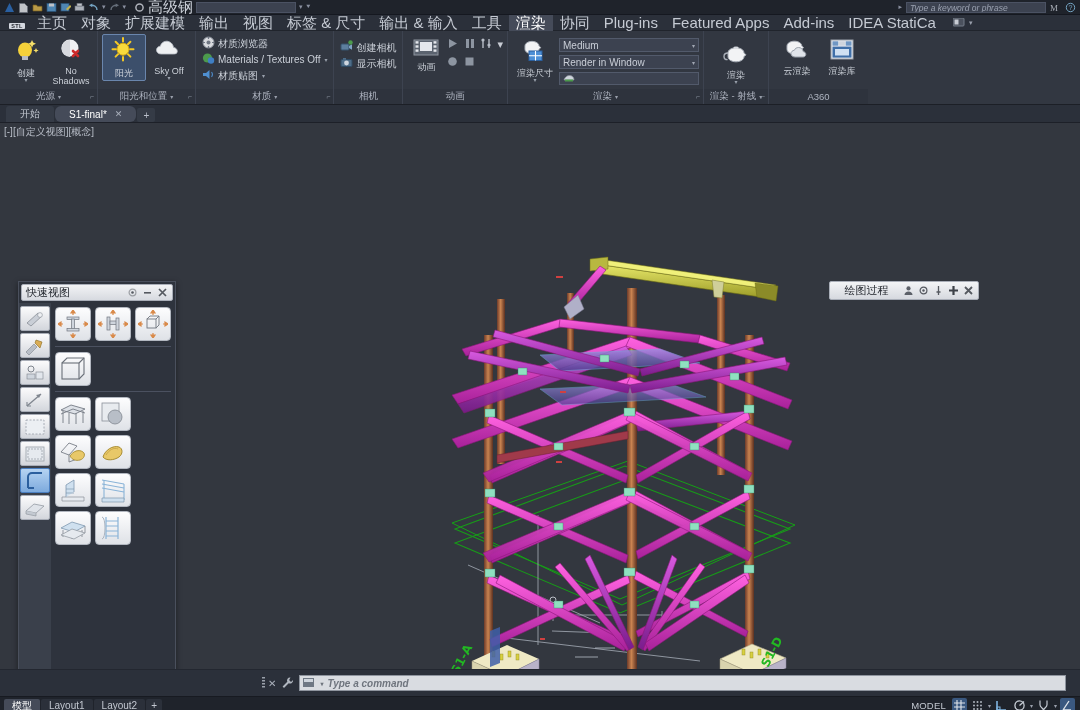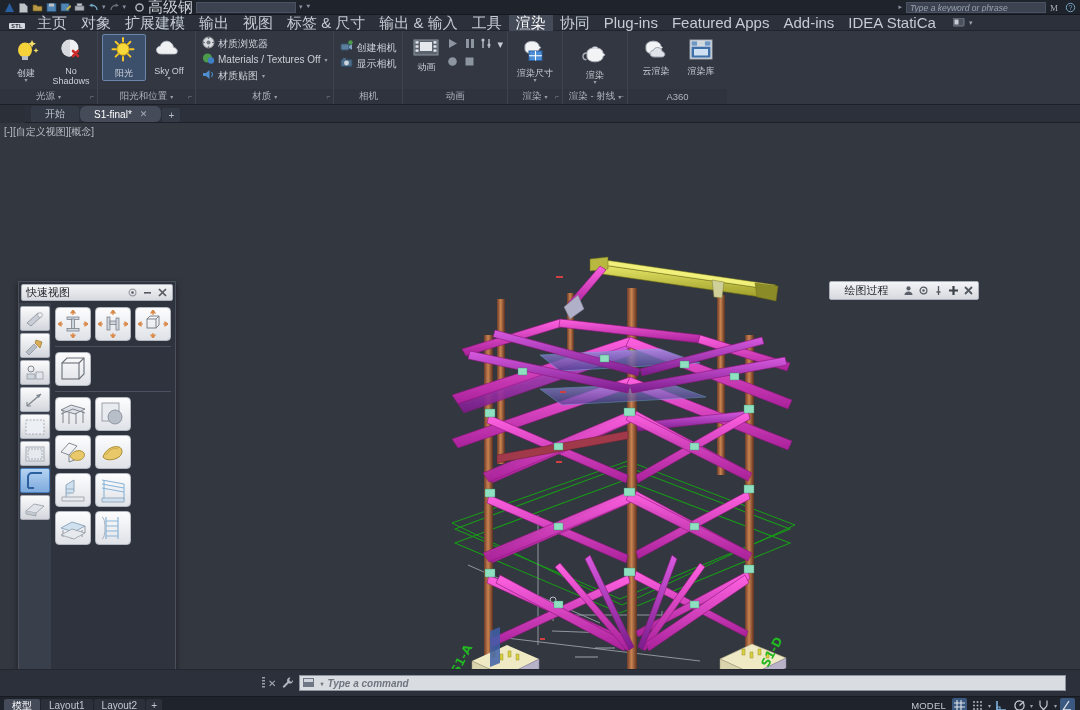--- a/index.html
+++ b/index.html
@@ -89,21 +89,21 @@
     display:flex; align-items:center; padding:0 3px; font-size:10px; color:#c9ced7;
     margin-bottom:3px;
   }
   .combo .cv{ flex:1; overflow:hidden; white-space:nowrap; }
   .combo .ca{ font-size:6px; color:#a0a6b2; }
   .combo.thin{ height:13px; }
 
   
   .doctabs{
     height:18px; background:#2b303a; display:flex; align-items:flex-end;
-    padding-left:6px; gap:1px; border-bottom:1px solid #1d2028;margin-left:25px;
+    padding-left:6px; gap:1px; border-bottom:1px solid #1d2028;
   }
   .dtab{
     height:16px; padding:0 14px; font-size:10px; color:#c3c8d1;
     display:flex; align-items:center; gap:8px; background:#353b46;
     border-radius:3px 3px 0 0; cursor:default;
   }
   .dtab.active{ background:#454b59; color:#fff;border-radius:6px; }
   .dtab .x{ font-size:9px; color:#a8aeba; }
   .dtab-add{
     width:18px; height:14px; background:#353b46; border-radius:2px;
@@ -506,20 +506,38 @@
       <div class="bigbtn" style="width:46px">
         <span class="ico">
           <svg width="32" height="28" viewBox="0 0 32 28">
             <path d="M6 9c0-2.6 3.1-4.6 7-4.6s7 2 7 4.6c0 .6 1.6.6 1.6 1.6s-1.6 1-1.6 1.6c0 2.6-3.1 4.6-7 4.6S6 14.8 6 12.2z" fill="#f2f3f5" stroke="#aeb4bd"></path>
             <rect x="10" y="14" width="13" height="9.5" fill="#4d8fd6" stroke="#2a5f9e"></rect>
             <path d="M16.5 14v9.5M10 18.8h13" stroke="#fff" stroke-width="1.1"></path>
           </svg>
         </span>
         <span class="lbl">渲染尺寸</span>
         <span class="dd">▾</span>
+      </div>
+      <div style="padding-top:4px">
+        <div class="combo">
+          <span class="cv">Medium</span>
+          <span class="ca">▾</span>
+        </div>
+        <div class="combo">
+          <span class="cv">Render in Window</span>
+          <span class="ca">▾</span>
+        </div>
+        <div class="combo thin">
+          <span>
+            <svg width="12" height="10" viewBox="0 0 12 10">
+                <path d="M1 7c1-3 3-4.5 5.5-4.5S11 4 11 7z" fill="#cfd5dd" stroke="#8e949e" stroke-width=".7"></path>
+                <rect x="2" y="6.5" width="8" height="2" fill="#4c9a4c"></rect>
+              </svg>
+          </span>
+        </div>
       </div>
     </div>
     <div class="panel-label">
       <span>渲染</span>
       <span class="caret">▾</span>
       <span class="diag">⌐</span>
     </div>
   </div>
 
   <div class="panel">

